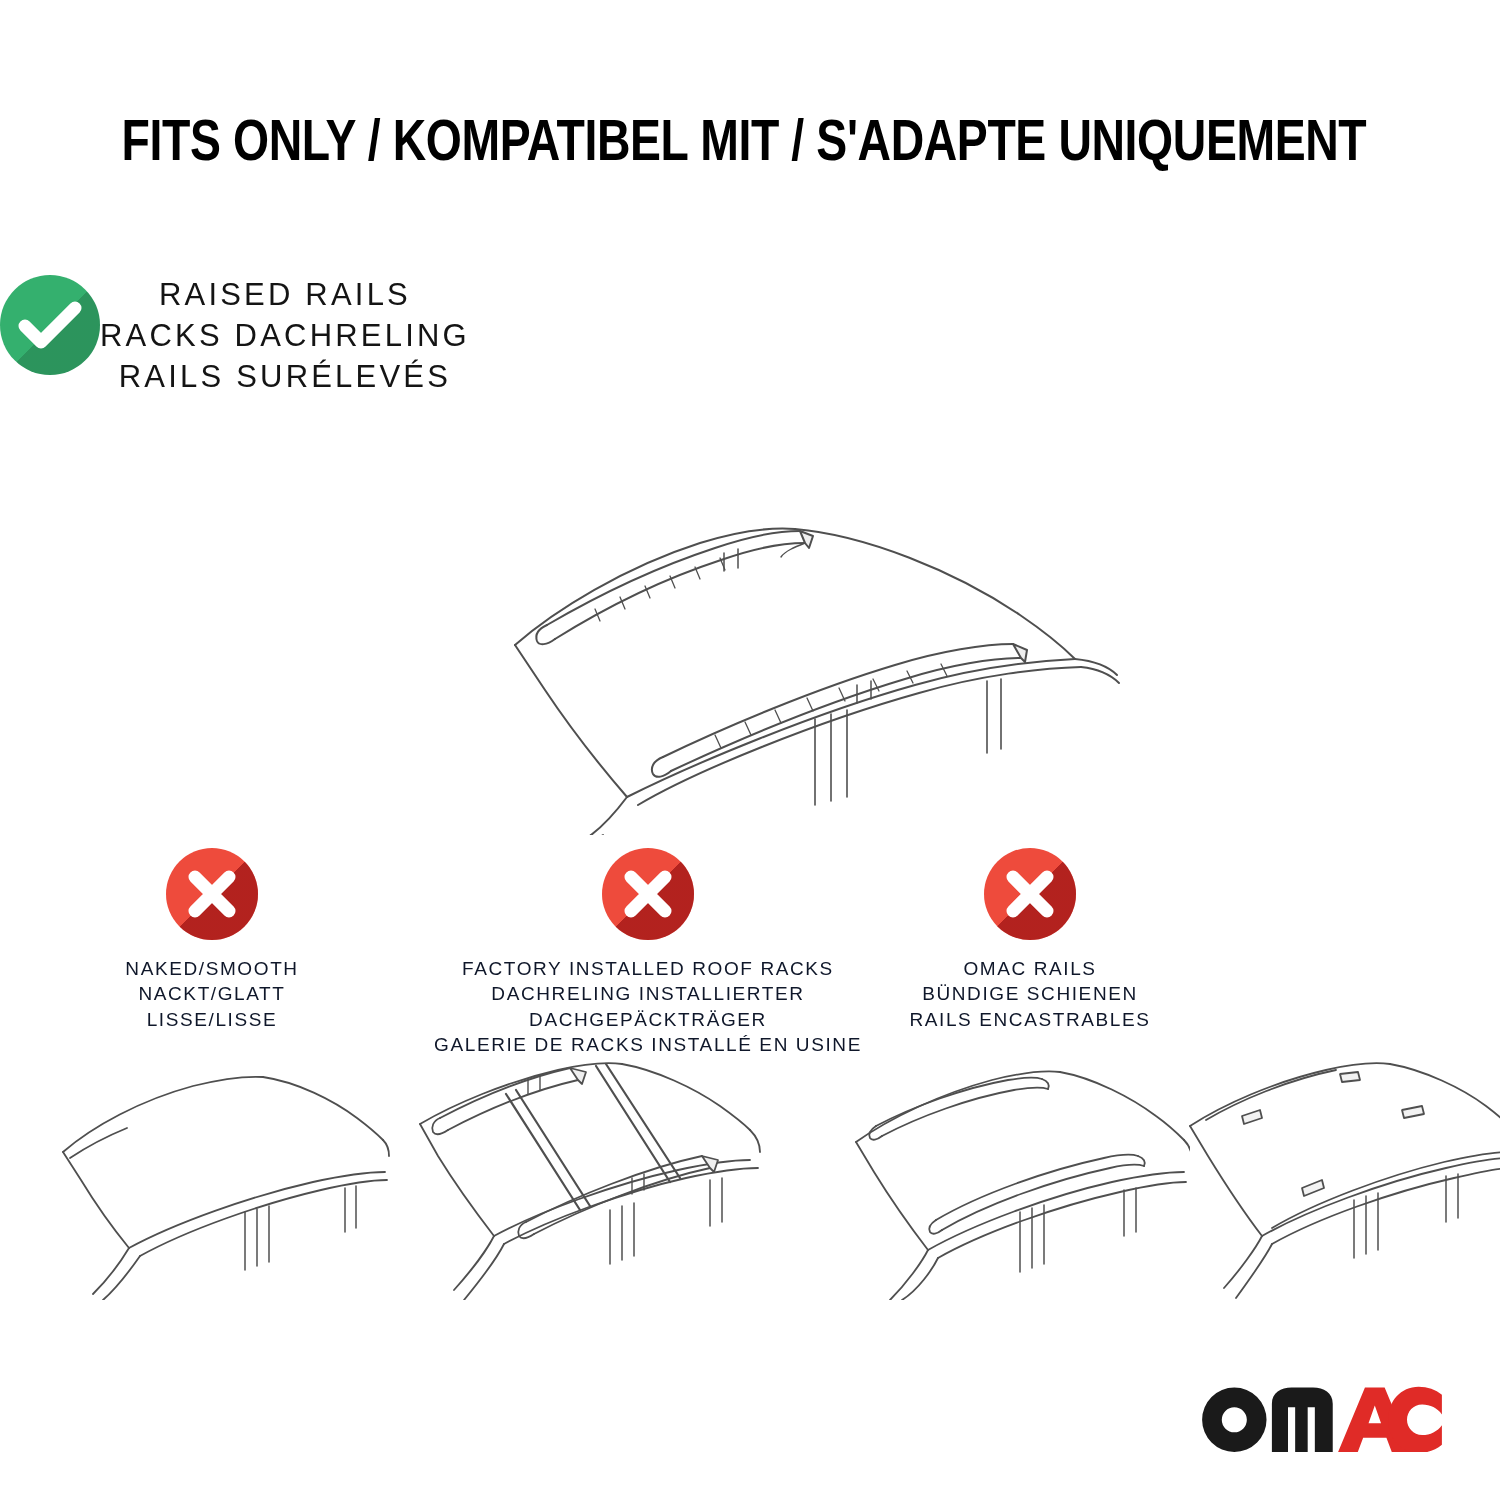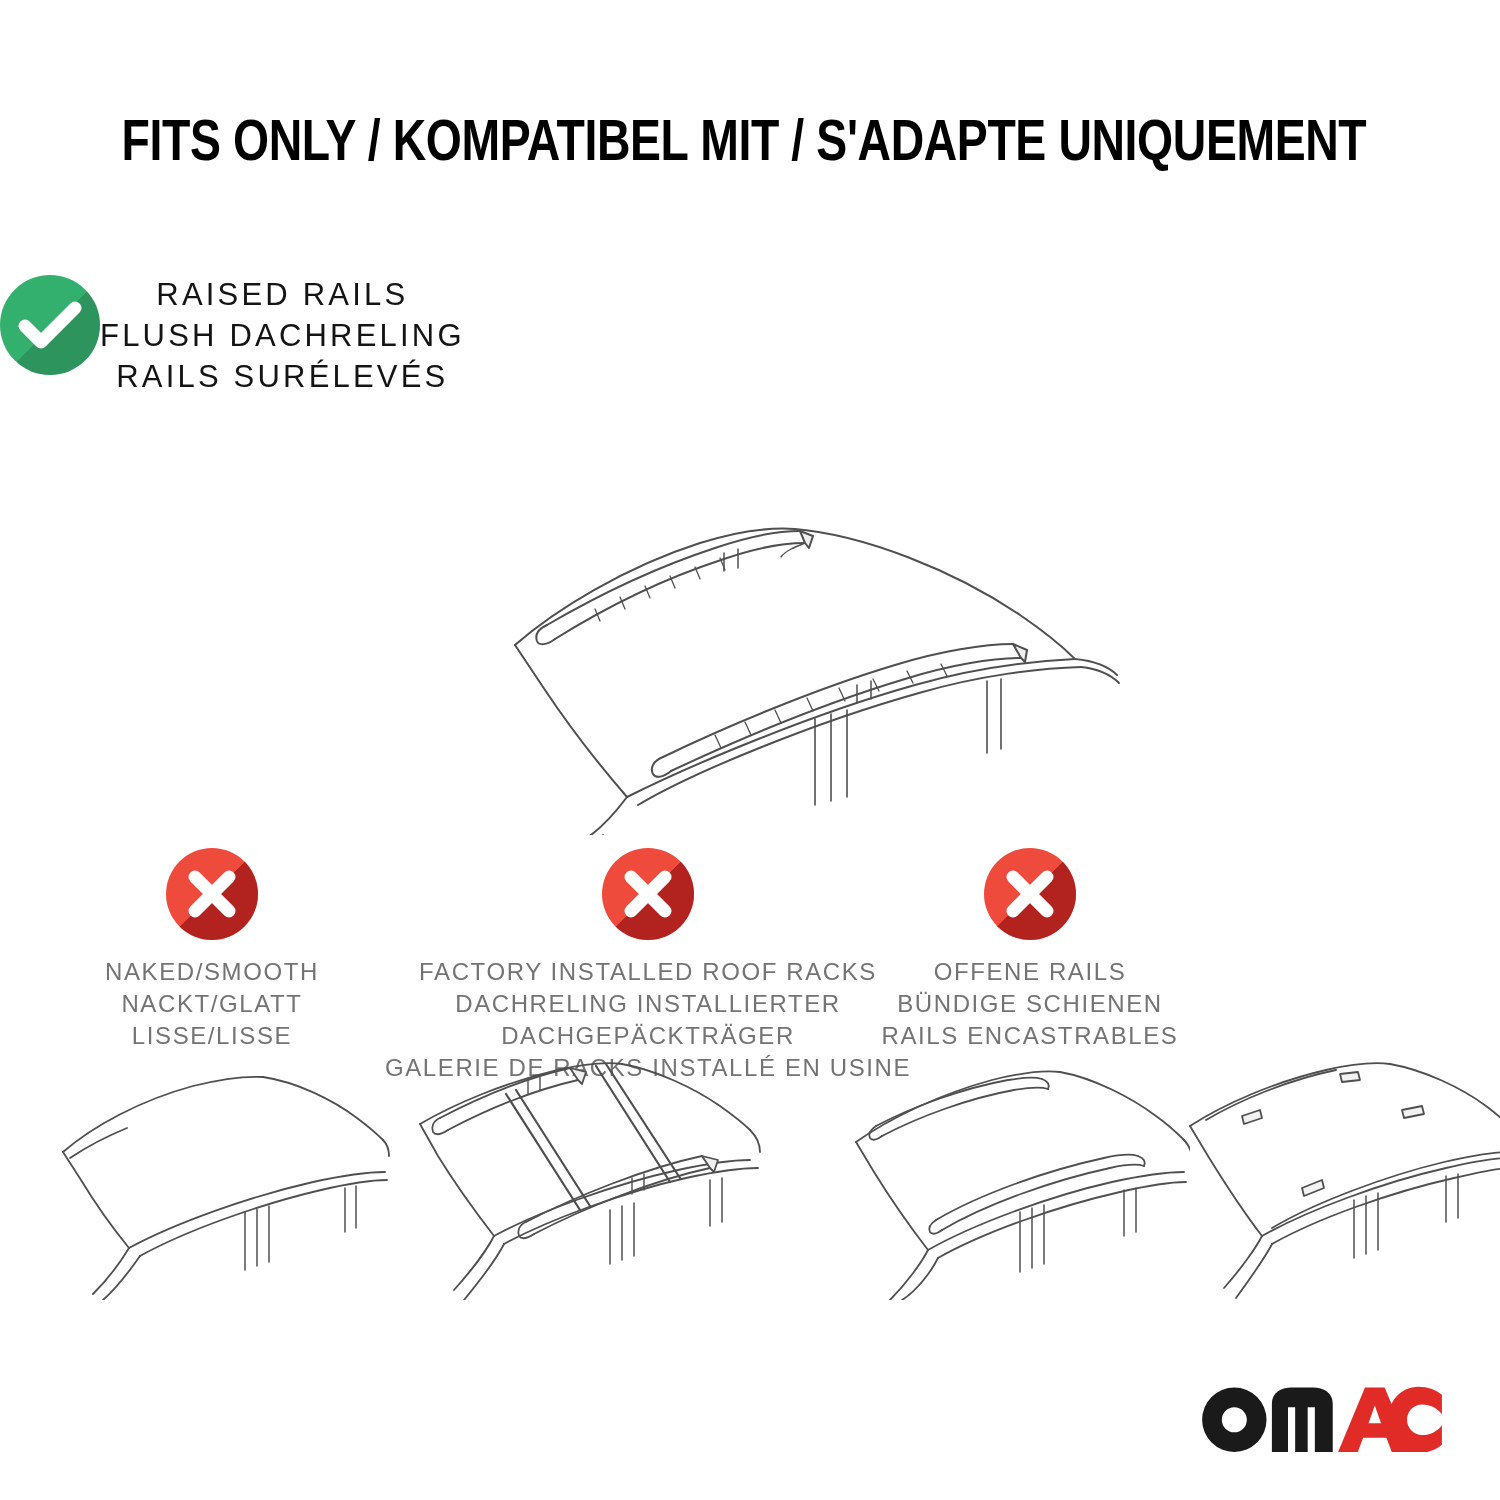--- a/index.html
+++ b/index.html
@@ -71,24 +71,24 @@
     display:flex;flex-direction:column;align-items:center;
   }
   .x-badge{width:92px;height:92px;background:#ee4b3c;}
   .x-badge .shadow{
     background:
       linear-gradient(135deg, rgba(0,0,0,0) 50%, rgba(130,0,6,0.55) 50%);
   }
   .neg-label{
     margin-top:16px;
     text-align:center;
-    font-size:24px;
+    font-size:19px;
     font-weight:400;
     letter-spacing:1.6px;
-    color:#737373;
+    color:#0f172a;
     line-height:1.34;
     white-space:nowrap;
   }
 
   #neg-col-0{left:62px;width:300px;}
   #neg-col-1{left:390px;width:460px;margin-left:28px;}
   #neg-col-2{left:862px;width:336px;}
   #neg-col-3{left:1208px;width:256px;}
 
   
@@ -124,21 +124,21 @@
 
   <div class="badge" id="check-badge">
     <div class="shadow"></div>
     <svg viewBox="0 0 100 100" aria-hidden="true">
       <path d="M25 51 L41 67 L75 33" fill="none" stroke="#ffffff" stroke-width="13" stroke-linecap="round" stroke-linejoin="round"></path>
     </svg>
   </div>
 
   <div id="positive-labels">
     <div>RAISED RAILS</div>
-    <div>FLUSH DACHRELING</div>
+    <div>RACKS DACHRELING</div>
     <div>RAILS SURÉLEVÉS</div>
   </div>
 </div>
 
 <div id="main-roof-drawing">
   <svg viewBox="0 0 730 330" width="730" height="330" aria-hidden="true">
     <g fill="none" stroke="#4f4f4f" stroke-width="2" stroke-linecap="round" stroke-linejoin="round">
 
       <path d="M120 140 C 160 105 230 62 305 38 C 340 27 372 22 400 24"></path>
       <path d="M400 24 C 470 30 560 66 625 110 C 650 127 668 142 680 154"></path>
@@ -226,21 +226,21 @@
   </div>
 
   <div class="neg-col" id="neg-col-2">
     <div class="badge x-badge">
       <div class="shadow"></div>
       <svg viewBox="0 0 92 92" aria-hidden="true">
         <path d="M29 29 L63 63 M63 29 L29 63" fill="none" stroke="#ffffff" stroke-width="13" stroke-linecap="round"></path>
       </svg>
     </div>
     <div class="neg-label">
-      <div>OFFENE RAILS</div>
+      <div>OMAC RAILS</div>
       <div>BÜNDIGE SCHIENEN</div>
       <div>RAILS ENCASTRABLES</div>
     </div>
   </div>
 
 </div>
 
 <div id="bottom-drawings">
 
   <div class="bd" id="bd-0">

